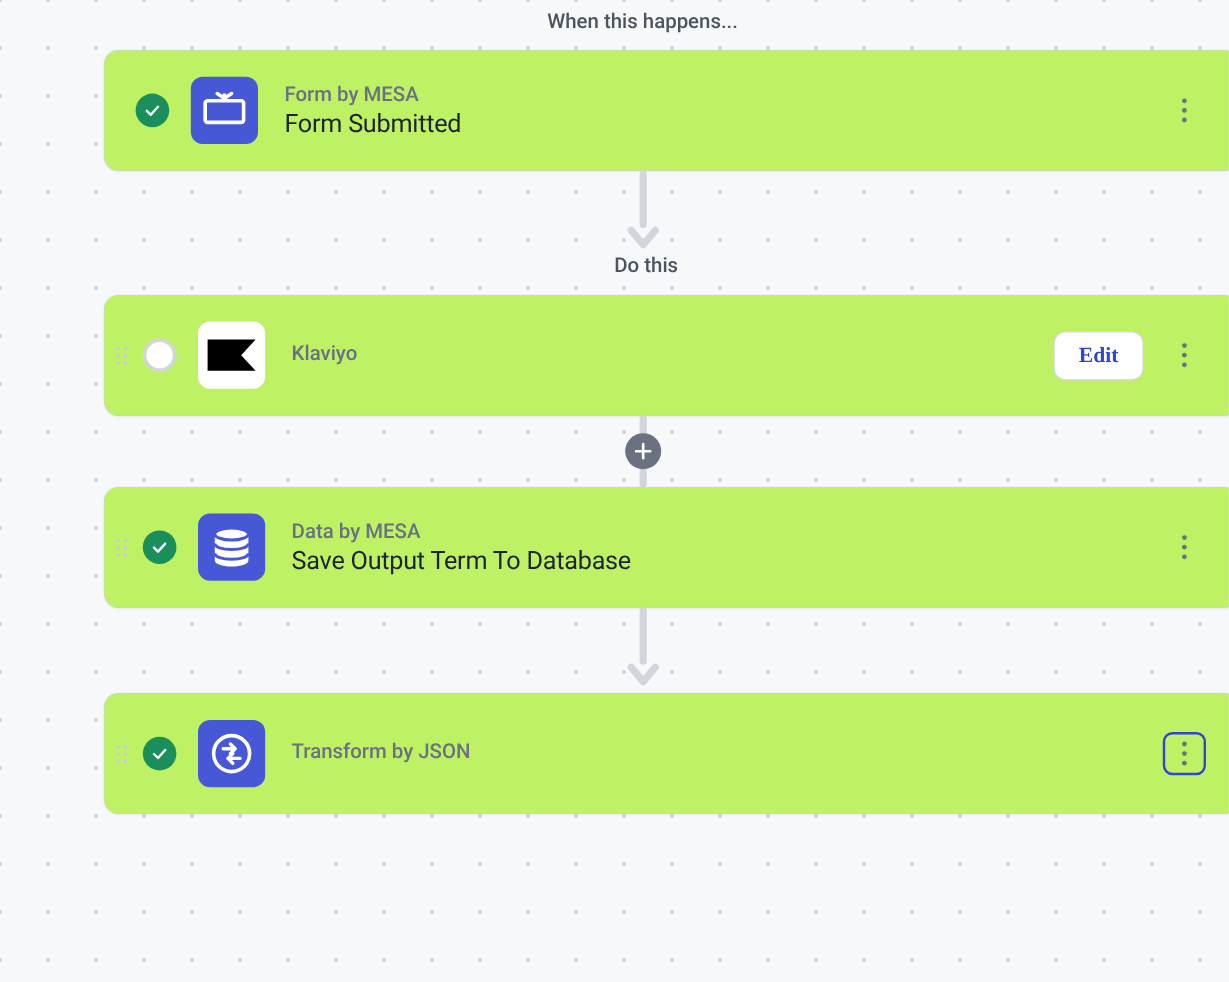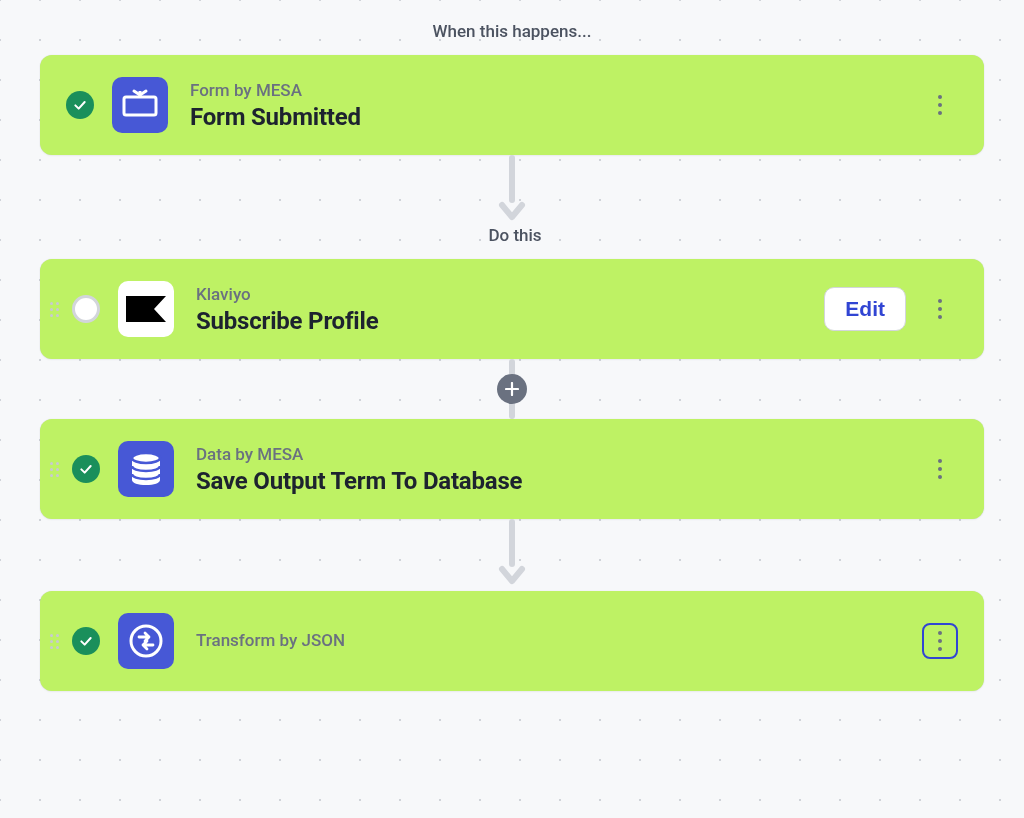--- a/index.html
+++ b/index.html
@@ -20,21 +20,22 @@
       position: absolute;
       inset: 0;
       background-image: radial-gradient(circle, #d0d3d9 1.5px, transparent 1.5px);
       background-size: 40px 40px;
       background-position: 20px 20px;
       z-index: 0;
     }
     .canvas {
       position: relative;
       z-index: 1;
-      padding: 21px 40px 40px;
+      padding: 8px 40px 40px;
+      margin-left: 47px;
     }
     .section-label {
       text-align: center;
       color: #4c5361;
       font-size: 17px;
       font-weight: 500;
       margin-bottom: 14px;
     }
     .card {
       background: #bef264;
@@ -103,38 +104,39 @@
       min-width: 0;
     }
     .card-subtitle {
       color: #6a7180;
       font-size: 17px;
       font-weight: 500;
       margin-bottom: 3px;
     }
     .card-title {
       color: #1d232f;
-      font-size: 24px;
-      font-weight: 700;
+      font-size: 21px;
+      font-weight: 400;
       letter-spacing: -0.2px;
     }
     .card-actions {
       display: flex;
       align-items: center;
       gap: 16px;
     }
     .edit-btn {
       border: 1.5px solid #d2d5db;
       color: #3145d3;
       background: #fff;
-      font-size: 21px;
+      font-size: 18px;
       font-weight: 700;
       padding: 9px 20px;
       border-radius: 10px;
       cursor: pointer;
+      font-family: Liberation Serif, serif;
     }
     .kebab {
       width: 36px;
       height: 36px;
       display: flex;
       flex-direction: column;
       align-items: center;
       justify-content: center;
       gap: 4px;
       cursor: pointer;
@@ -252,21 +254,20 @@
           <span></span>
         </div>
       <div class="status-dot status-empty"></div>
       <div class="app-icon app-icon-white">
         <svg width="44" height="30" viewBox="0 0 44 30">
           <polygon points="2,2 42,2 30,15 42,28 2,28" fill="#000000"></polygon>
         </svg>
       </div>
       <div class="card-text">
         <div class="card-subtitle">Klaviyo</div>
-        <div class="card-title">Subscribe Profile</div>
       </div>
       <div class="card-actions">
         <button class="edit-btn">Edit</button>
         <div class="kebab">
             <span></span>
             <span></span>
             <span></span>
           </div>
       </div>
     </div>

